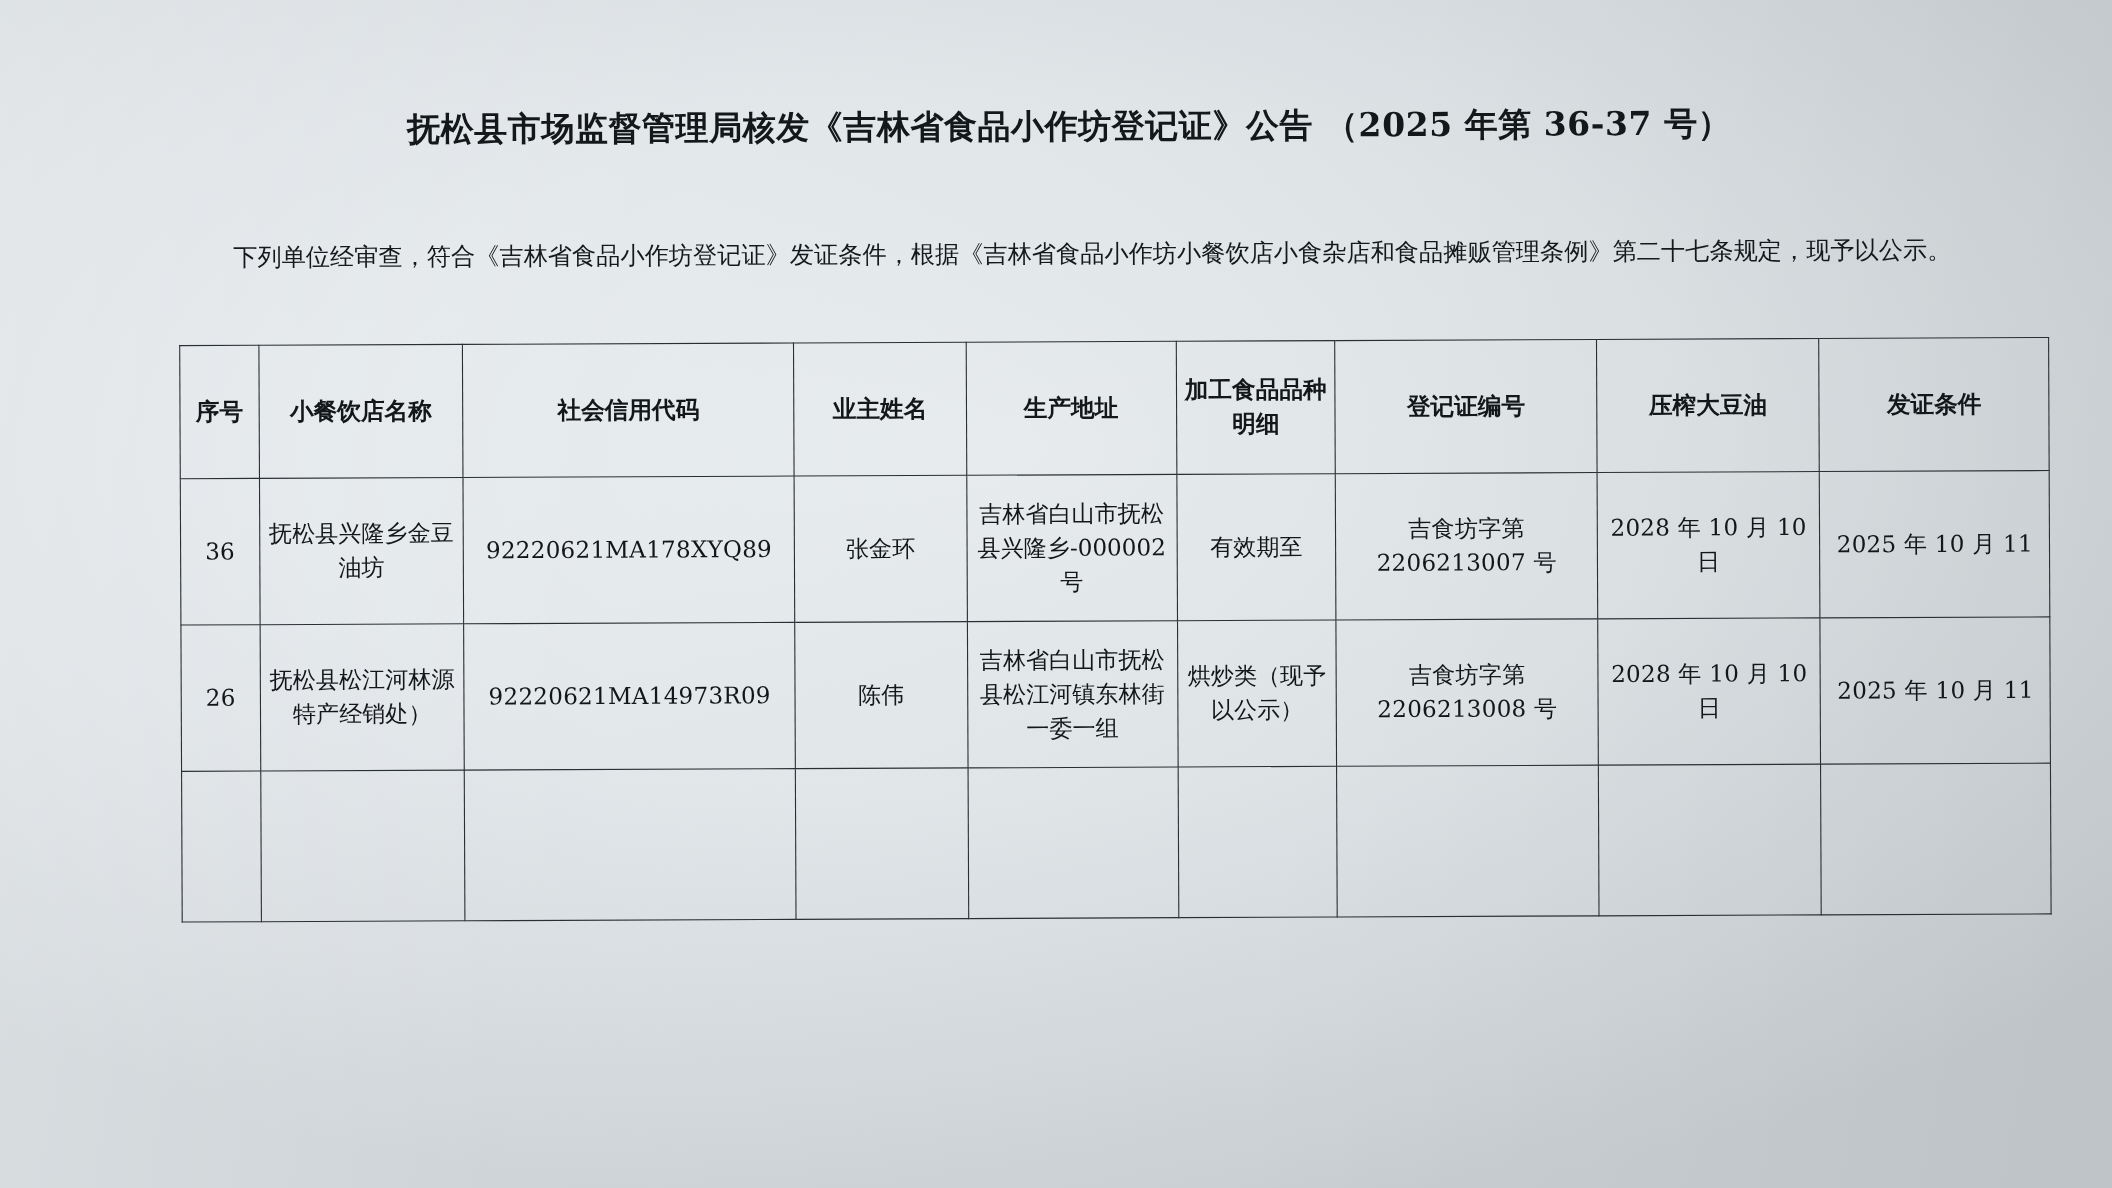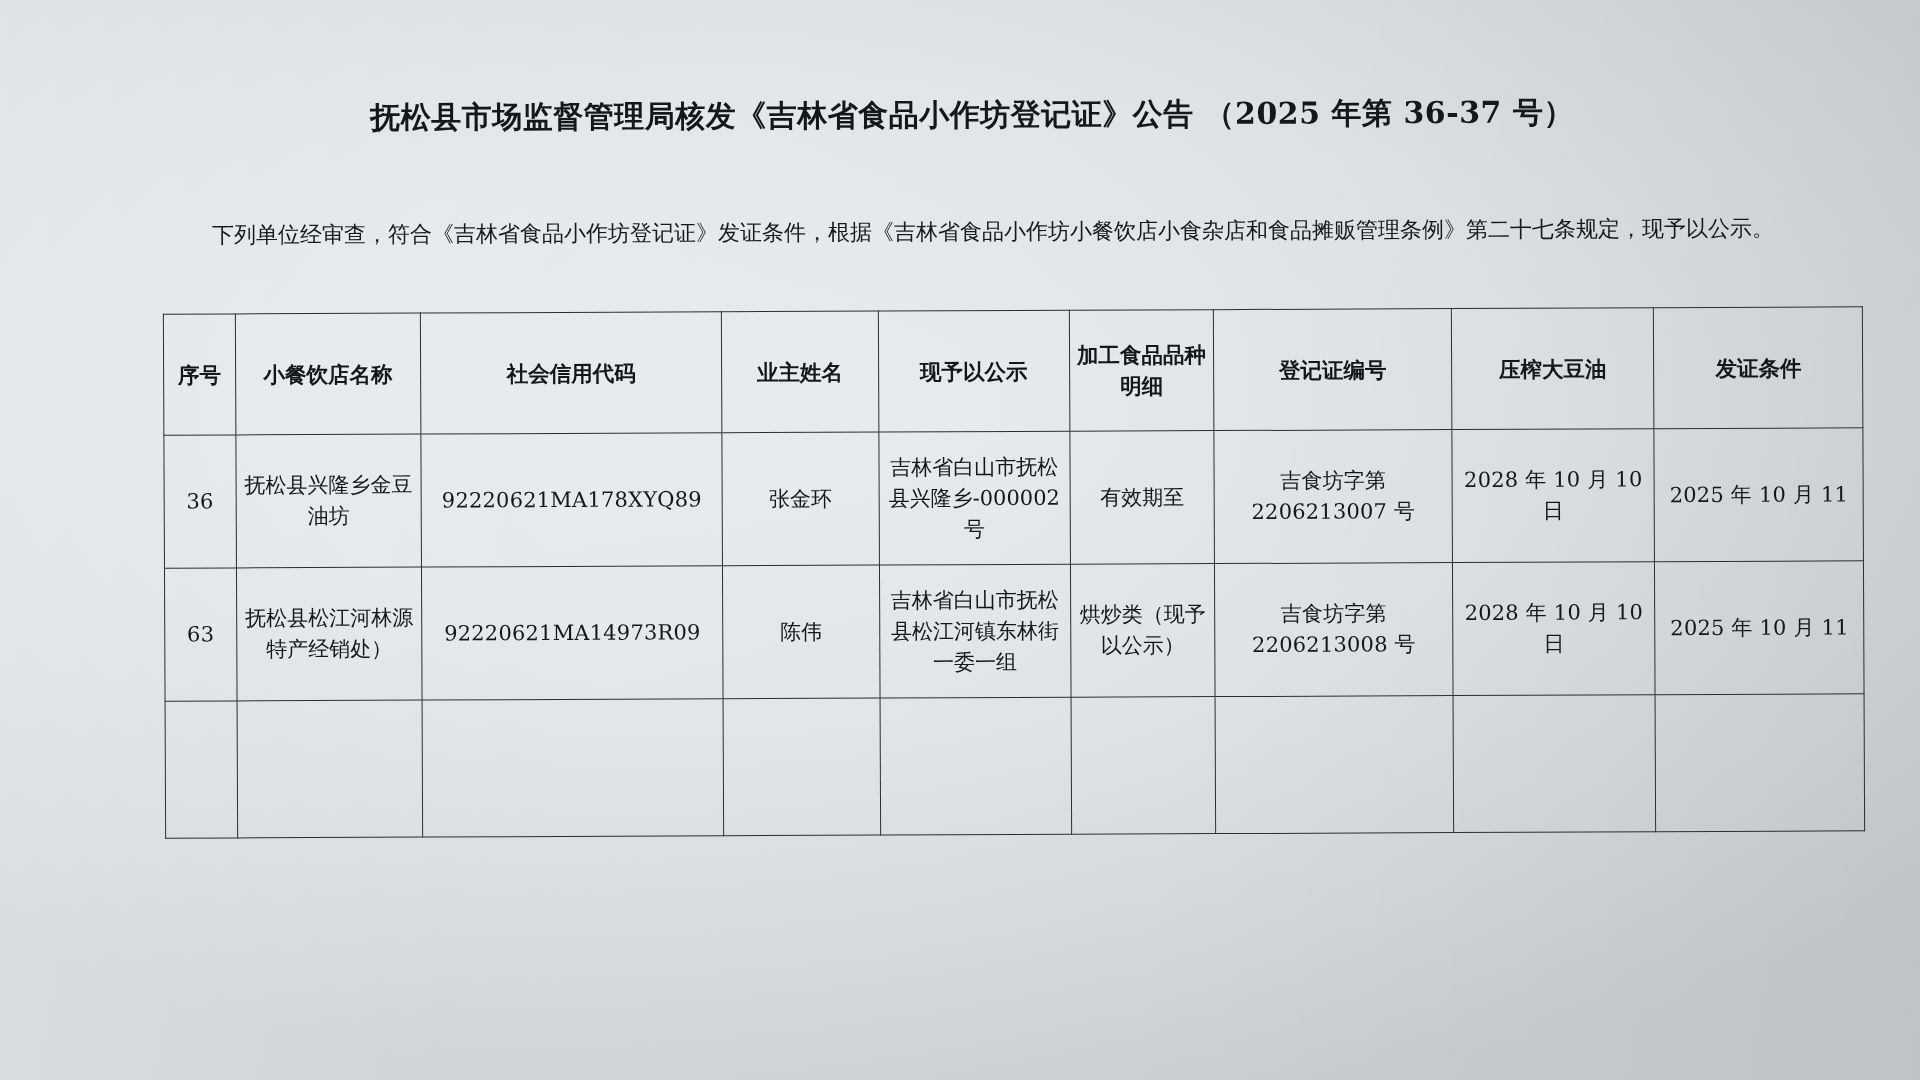--- a/index.html
+++ b/index.html
@@ -130,41 +130,41 @@
         <col class="c-regno">
         <col class="c-valid">
         <col class="c-issue">
     </colgroup>
     <thead>
       <tr>
         <th>序号</th>
         <th>小餐饮店名称</th>
         <th>社会信用代码</th>
         <th>业主姓名</th>
-        <th>现予以公示</th>
+        <th>生产地址</th>
         <th>加工食品品种明细</th>
         <th>登记证编号</th>
         <th>压榨大豆油</th>
         <th>发证条件</th>
       </tr>
     </thead>
     <tbody>
       <tr class="data-row">
         <td class="num-cell">36</td>
         <td class="tall">抚松县兴隆乡金豆油坊</td>
         <td class="code-cell">92220621MA178XYQ89</td>
         <td>张金环</td>
         <td class="tall">吉林省白山市抚松县兴隆乡-000002 号</td>
         <td class="tall">有效期至</td>
         <td class="code-cell">吉食坊字第 2206213007 号</td>
         <td class="date-cell">2028 年 10 月 10 日</td>
         <td class="date-cell">2025 年 10 月 11</td>
       </tr>
       <tr class="data-row">
-        <td class="num-cell">63</td>
+        <td class="num-cell">26</td>
         <td class="tall">抚松县松江河林源特产经销处）</td>
         <td class="code-cell">92220621MA14973R09</td>
         <td>陈伟</td>
         <td class="tall">吉林省白山市抚松县松江河镇东林街一委一组</td>
         <td class="tall">烘炒类（现予以公示）</td>
         <td class="code-cell">吉食坊字第 2206213008 号</td>
         <td class="date-cell">2028 年 10 月 10 日</td>
         <td class="date-cell">2025 年 10 月 11</td>
       </tr>
       <tr class="blank-row">

